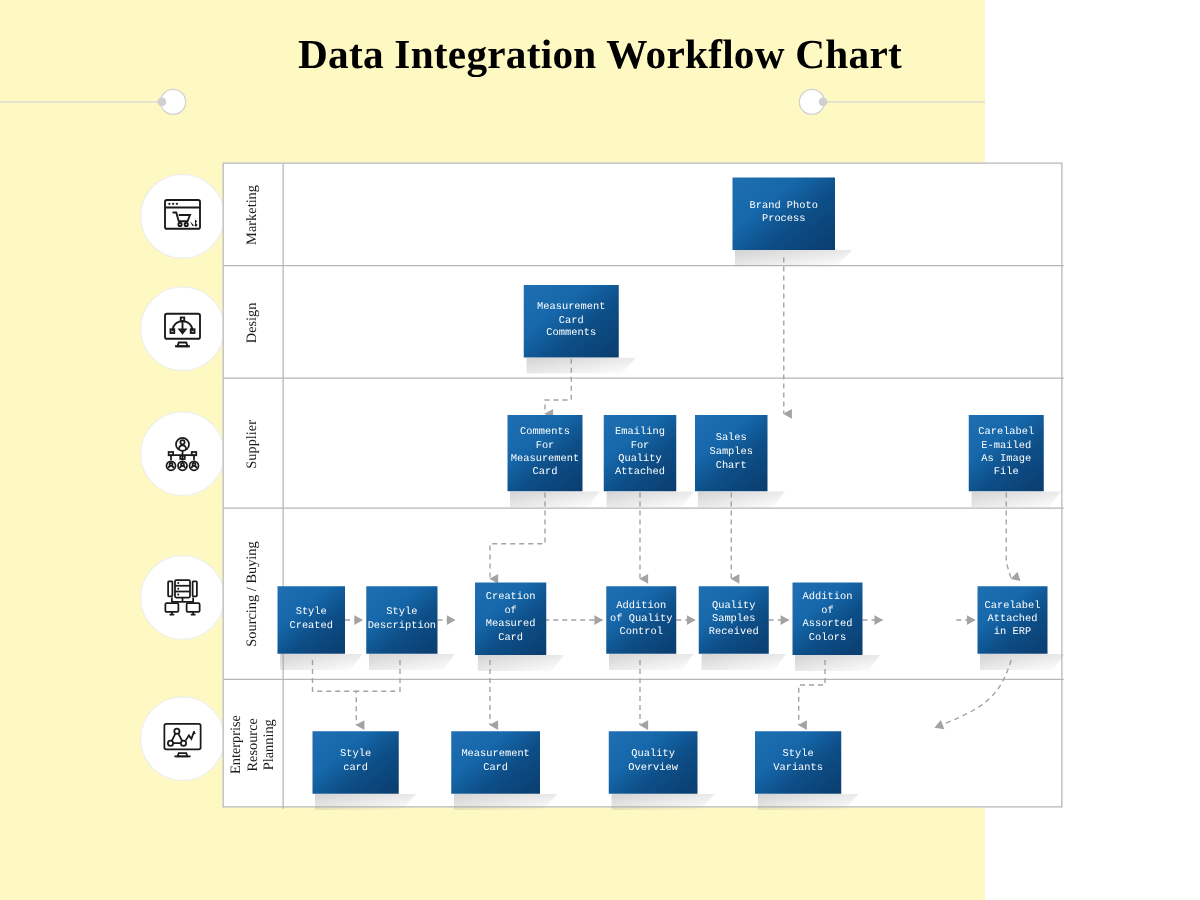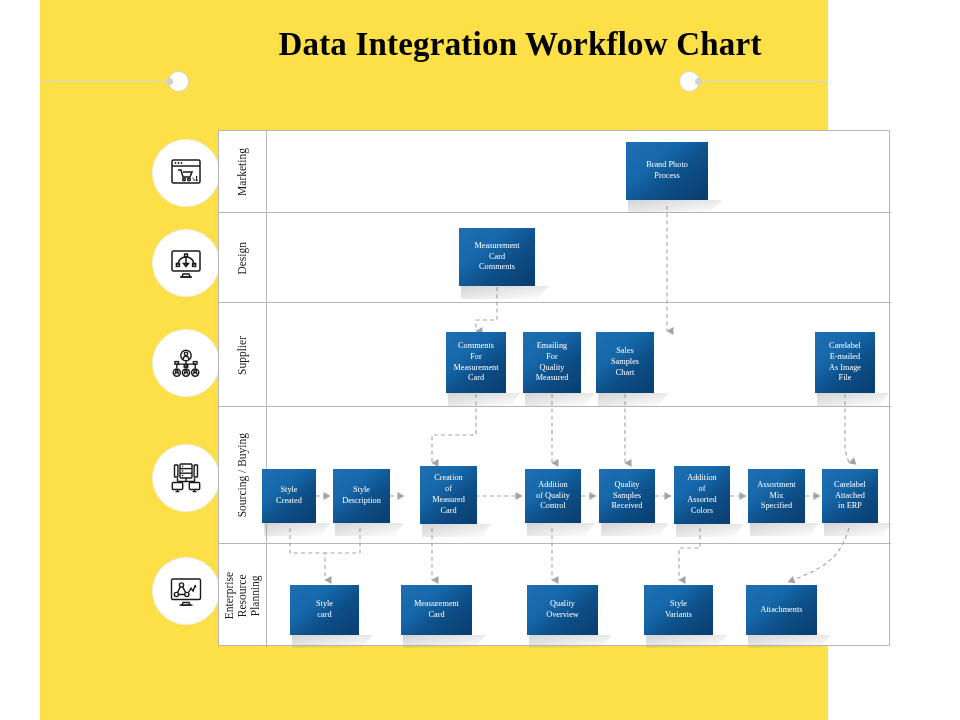--- a/index.html
+++ b/index.html
@@ -2,21 +2,21 @@
 <html><head>
 <meta charset="utf-8">
 <style>
   * { box-sizing: border-box; margin: 0; padding: 0; }
   html, body {
     width: 960px; height: 720px;
     background: #ffffff;
     font-family: "Liberation Serif", serif;
     overflow: hidden;
   }
-  #slide { position: relative; width: 788px; height: 720px; background: #fde047; margin-left: 40px; }
+  #slide { position: relative; width: 788px; height: 720px; background: #fef9c3; }
 
   
   .title {
     position: absolute; left: 0; top: 26px; width: 960px;
     text-align: center;
     font-family: "Liberation Serif", serif;
     font-weight: bold; font-size: 33px; color: #000; letter-spacing: .2px;
   }
   .subtitle {
     position: absolute; left: 0; top: 72px; width: 960px;
@@ -76,21 +76,21 @@
   .lane-label span {
     writing-mode: vertical-rl; transform: rotate(180deg);
     white-space: pre-line; text-align: center;
   }
 
   
   .node {
     position: absolute;
     background: linear-gradient(141deg, #1f6fb2 0%, #1668ab 34%, #0d4e87 62%, #0a3d6e 100%);
     color: #ffffff;
-    font-family: Liberation Serif, serif;
+    font-family: Liberation Mono, monospace;
     font-size: 8.3px;
     line-height: 1.32;
     display: flex; align-items: center; justify-content: center;
     text-align: center;
     padding: 2px 3px;
     white-space: pre-line;
     z-index: 5;
   }
   
   .node::after {
@@ -285,21 +285,21 @@
 Card
 Comments</div>
 
   <div class="node" style="left:406px; top:332px; width:60px; height:61px">Comments
 For
 Measurement
 Card</div>
   <div class="node" style="left:483px; top:332px; width:58px; height:61px">Emailing
 For
 Quality
-Measured</div>
+Attached</div>
   <div class="node" style="left:556px; top:332px; width:58px; height:61px">Sales
 Samples
 Chart</div>
   <div class="node" style="left:775px; top:332px; width:60px; height:61px">Carelabel
 E-mailed
 As Image
 File</div>
 
   <div class="node" style="left:222px; top:469px; width:54px; height:54px">Style
 Created</div>
@@ -312,30 +312,26 @@
   <div class="node" style="left:485px; top:469px; width:56px; height:54px">Addition
 of Quality
 Control</div>
   <div class="node" style="left:559px; top:469px; width:56px; height:54px">Quality
 Samples
 Received</div>
   <div class="node" style="left:634px; top:466px; width:56px; height:58px">Addition
 of
 Assorted
 Colors</div>
-  <div class="node" style="left:708px; top:469px; width:57px; height:54px">Assortment
-Mix
-Specified</div>
   <div class="node" style="left:782px; top:469px; width:56px; height:54px">Carelabel
 Attached
 in ERP</div>
 
   <div class="node" style="left:250px; top:585px; width:69px; height:50px">Style
 card</div>
   <div class="node" style="left:361px; top:585px; width:71px; height:50px">Measurement
 Card</div>
   <div class="node" style="left:487px; top:585px; width:71px; height:50px">Quality
 Overview</div>
   <div class="node" style="left:604px; top:585px; width:69px; height:50px">Style
 Variants</div>
-  <div class="node" style="left:706px; top:585px; width:71px; height:50px">Attachments</div>
 
 </div>
 
 </body></html>

